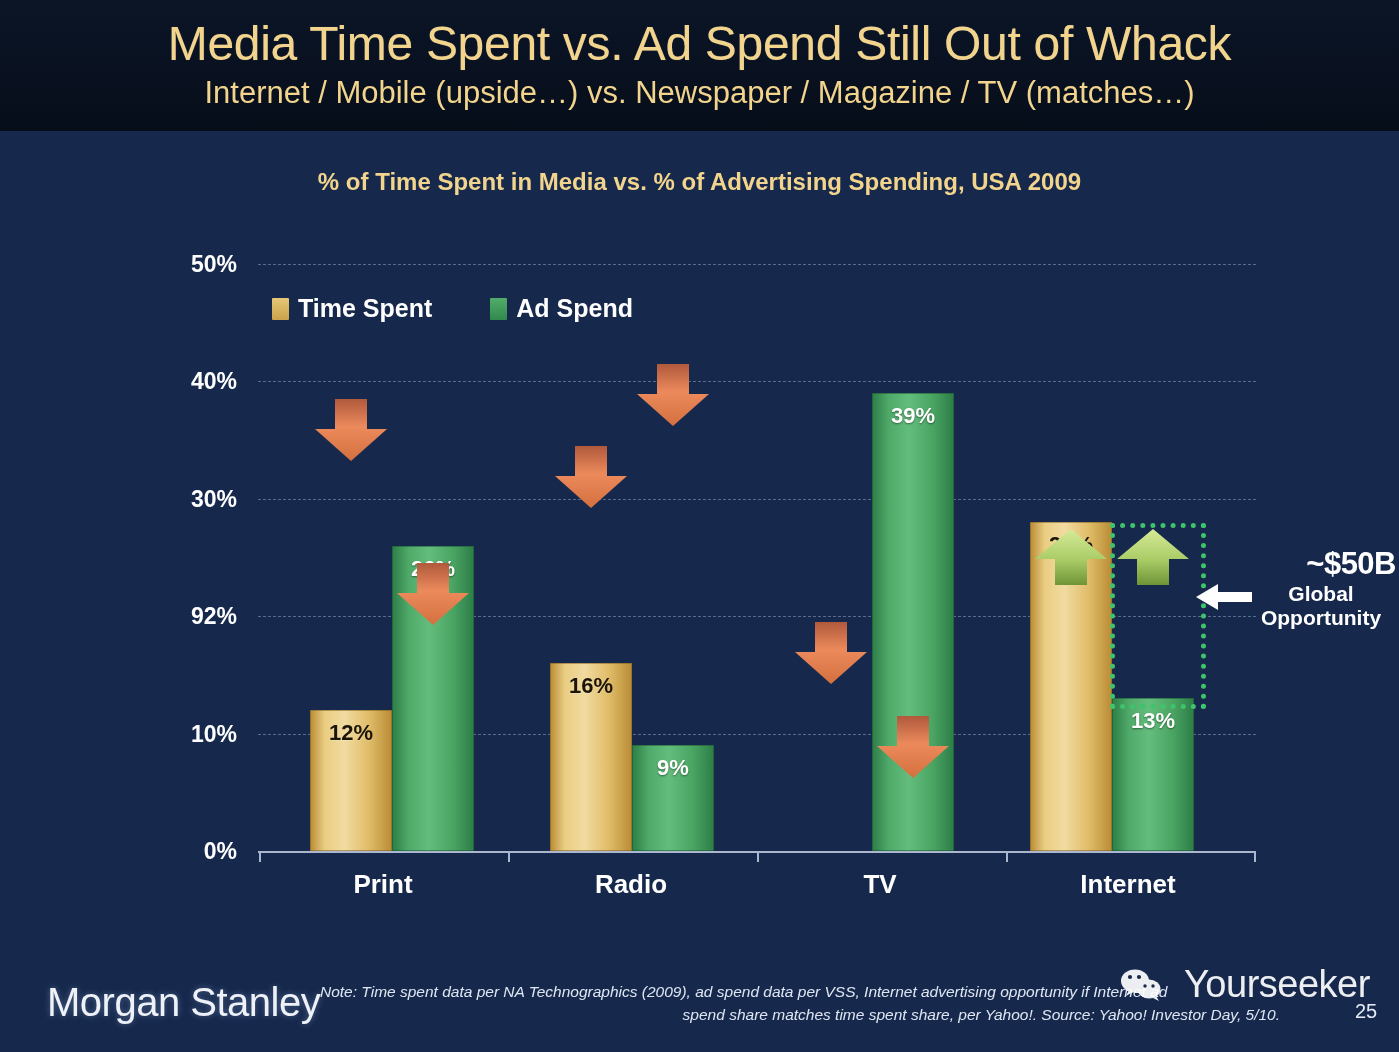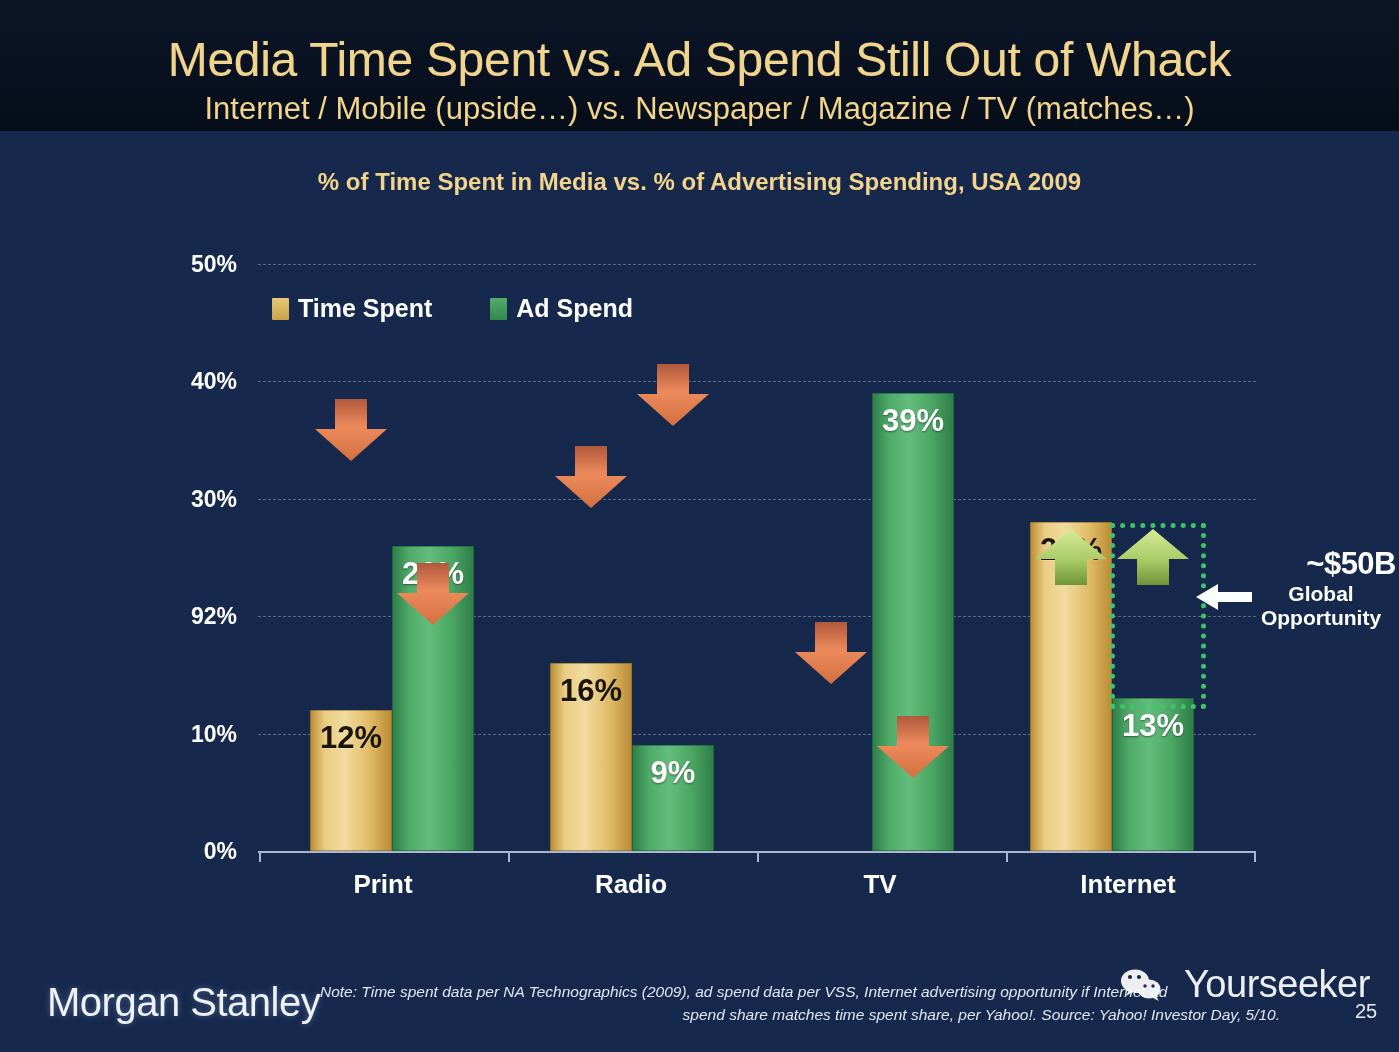--- a/index.html
+++ b/index.html
@@ -9,21 +9,21 @@
     font-family:"Liberation Sans",sans-serif;
     position:relative;
   }
   
   #header-band{
     position:absolute;left:0;top:0;width:1399px;height:131px;
     background:linear-gradient(180deg,#0b1526 0%,#091120 60%,#060d19 100%);
     text-align:center;
   }
   #slide-title{
-    margin:0;padding-top:32px;
+    margin:0;padding-top:16px;
     font-size:48px;font-weight:400;letter-spacing:-0.3px;
     color:#f2d48d;
     text-shadow:0 0 1px rgba(255,255,255,.25);
     white-space:nowrap;
   }
   #slide-subtitle{
     margin:0;padding-top:4px;
     font-size:31px;font-weight:400;
     color:#f2d48d;white-space:nowrap;
   }
@@ -70,21 +70,21 @@
   .bar-time{
     background:linear-gradient(90deg,#b98b35 0%,#e9cd82 18%,#f1dba0 42%,#e0bc68 72%,#b98b35 100%);
     box-shadow:inset 0 0 0 1px rgba(120,90,25,.5);
   }
   .bar-ad{
     background:linear-gradient(90deg,#2c7d47 0%,#4fa968 20%,#63bd7c 45%,#49a361 75%,#2c7d47 100%);
     box-shadow:inset 0 0 0 1px rgba(20,80,45,.5);
   }
   .bar-label{
     position:absolute;left:0;width:100%;text-align:center;
-    font-size:31px;font-weight:bold;
+    font-size:22px;font-weight:bold;
   }
   .lbl-dark{color:#1b1407;text-shadow:0 1px 0 rgba(255,255,255,.2);}
   .lbl-light{color:#ffffff;text-shadow:0 1px 2px rgba(0,0,0,.45);}
   
   .arrow-down{position:absolute;width:76px;height:64px;}
   .arrow-up{position:absolute;width:76px;height:58px;}
   
   #opportunity-box{
     position:absolute;
     border:5px dotted #3fc46b;border-radius:2px;background:transparent;

